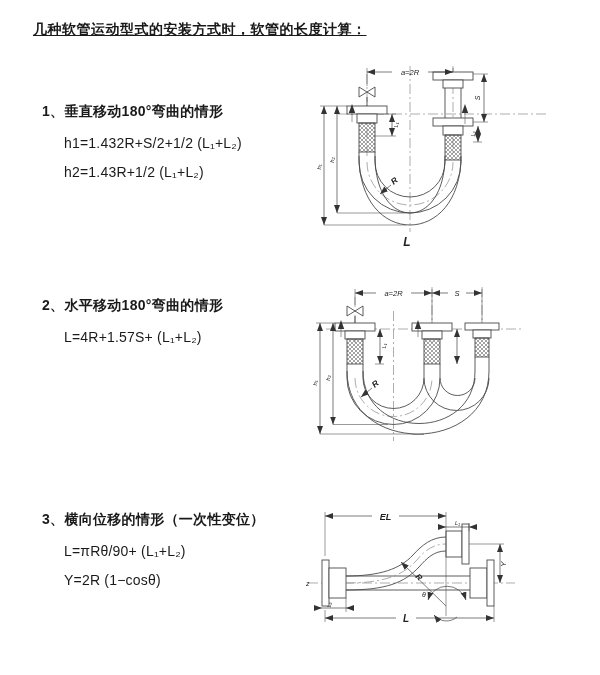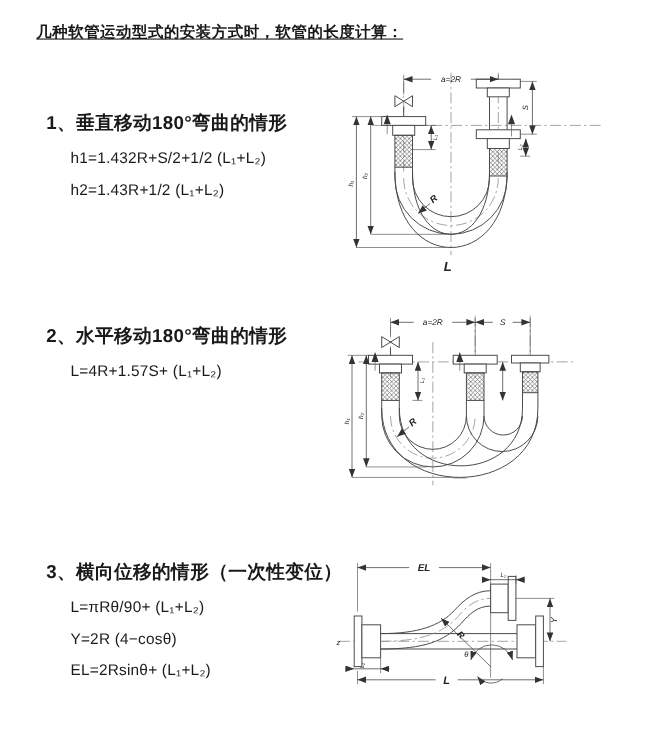--- a/index.html
+++ b/index.html
@@ -4,21 +4,21 @@
 <style>
   html,body{margin:0;padding:0;}
   body{
     width:600px;height:675px;background:#ffffff;position:relative;overflow:hidden;
     font-family:"Liberation Sans","DejaVu Sans",sans-serif;color:#1a1a1a;
   }
   .page-title{
     position:absolute;left:33px;top:21px;font-size:14px;font-weight:bold;letter-spacing:.5px;text-decoration:underline;
   }
   .section{position:absolute;left:42px;}
-  .sec-heading{margin:0 0 15px 0;font-size:17px;font-weight:bold;letter-spacing:.3px;line-height:17px;}
+  .sec-heading{margin:0 0 15px 0;font-size:14px;font-weight:bold;letter-spacing:.3px;line-height:17px;}
   .formula{margin:0 0 13px 22px;font-size:14px;line-height:16px;letter-spacing:.2px;font-weight:500;}
   .diagram{position:absolute;font-style:italic;}
   svg{display:block;}
   svg text{fill:#222;font-family:"Liberation Sans","DejaVu Sans",sans-serif;}
   .geo{stroke:#4a4a4a;stroke-width:.9;fill:none;}
   .part{stroke:#4a4a4a;stroke-width:.9;fill:#ffffff;}
   .cl{stroke:#8a8a8a;stroke-width:.7;fill:none;stroke-dasharray:10 3 2 3;}
   .dim{stroke:#444;stroke-width:.7;fill:none;}
   .ext{stroke:#555;stroke-width:.6;fill:none;}
   .mv{fill:#333;stroke:none;}
@@ -35,22 +35,21 @@
 </div>
 
 <div class="section" style="top:297px;">
   <h3 class="sec-heading">2、水平移动180°弯曲的情形</h3>
   <p class="formula">L=4R+1.57S+ (L₁+L₂)</p>
 </div>
 
 <div class="section" style="top:511px;">
   <h3 class="sec-heading">3、横向位移的情形（一次性变位）</h3>
   <p class="formula">L=πRθ/90+ (L₁+L₂)</p>
-  <p class="formula">Y=2R (4−cosθ)</p>
-  <p class="formula">EL=2Rsinθ+ (L₁+L₂)</p>
+  <p class="formula">Y=2R (1−cosθ)</p>
 </div>
 
 <div class="diagram" style="left:308px;top:62px;">
 <svg width="292" height="196" viewBox="0 0 292 196">
   <defs>
     <marker id="ar1" markerWidth="10" markerHeight="8" refX="8" refY="3" orient="auto-start-reverse" markerUnits="userSpaceOnUse">
       <path d="M0,0L8,3L0,6z" fill="#333"></path>
     </marker>
     <pattern id="br1" width="4" height="4" patternUnits="userSpaceOnUse">
       <path d="M0,4L4,0M0,0L4,4" stroke="#666" stroke-width="0.6"></path>

